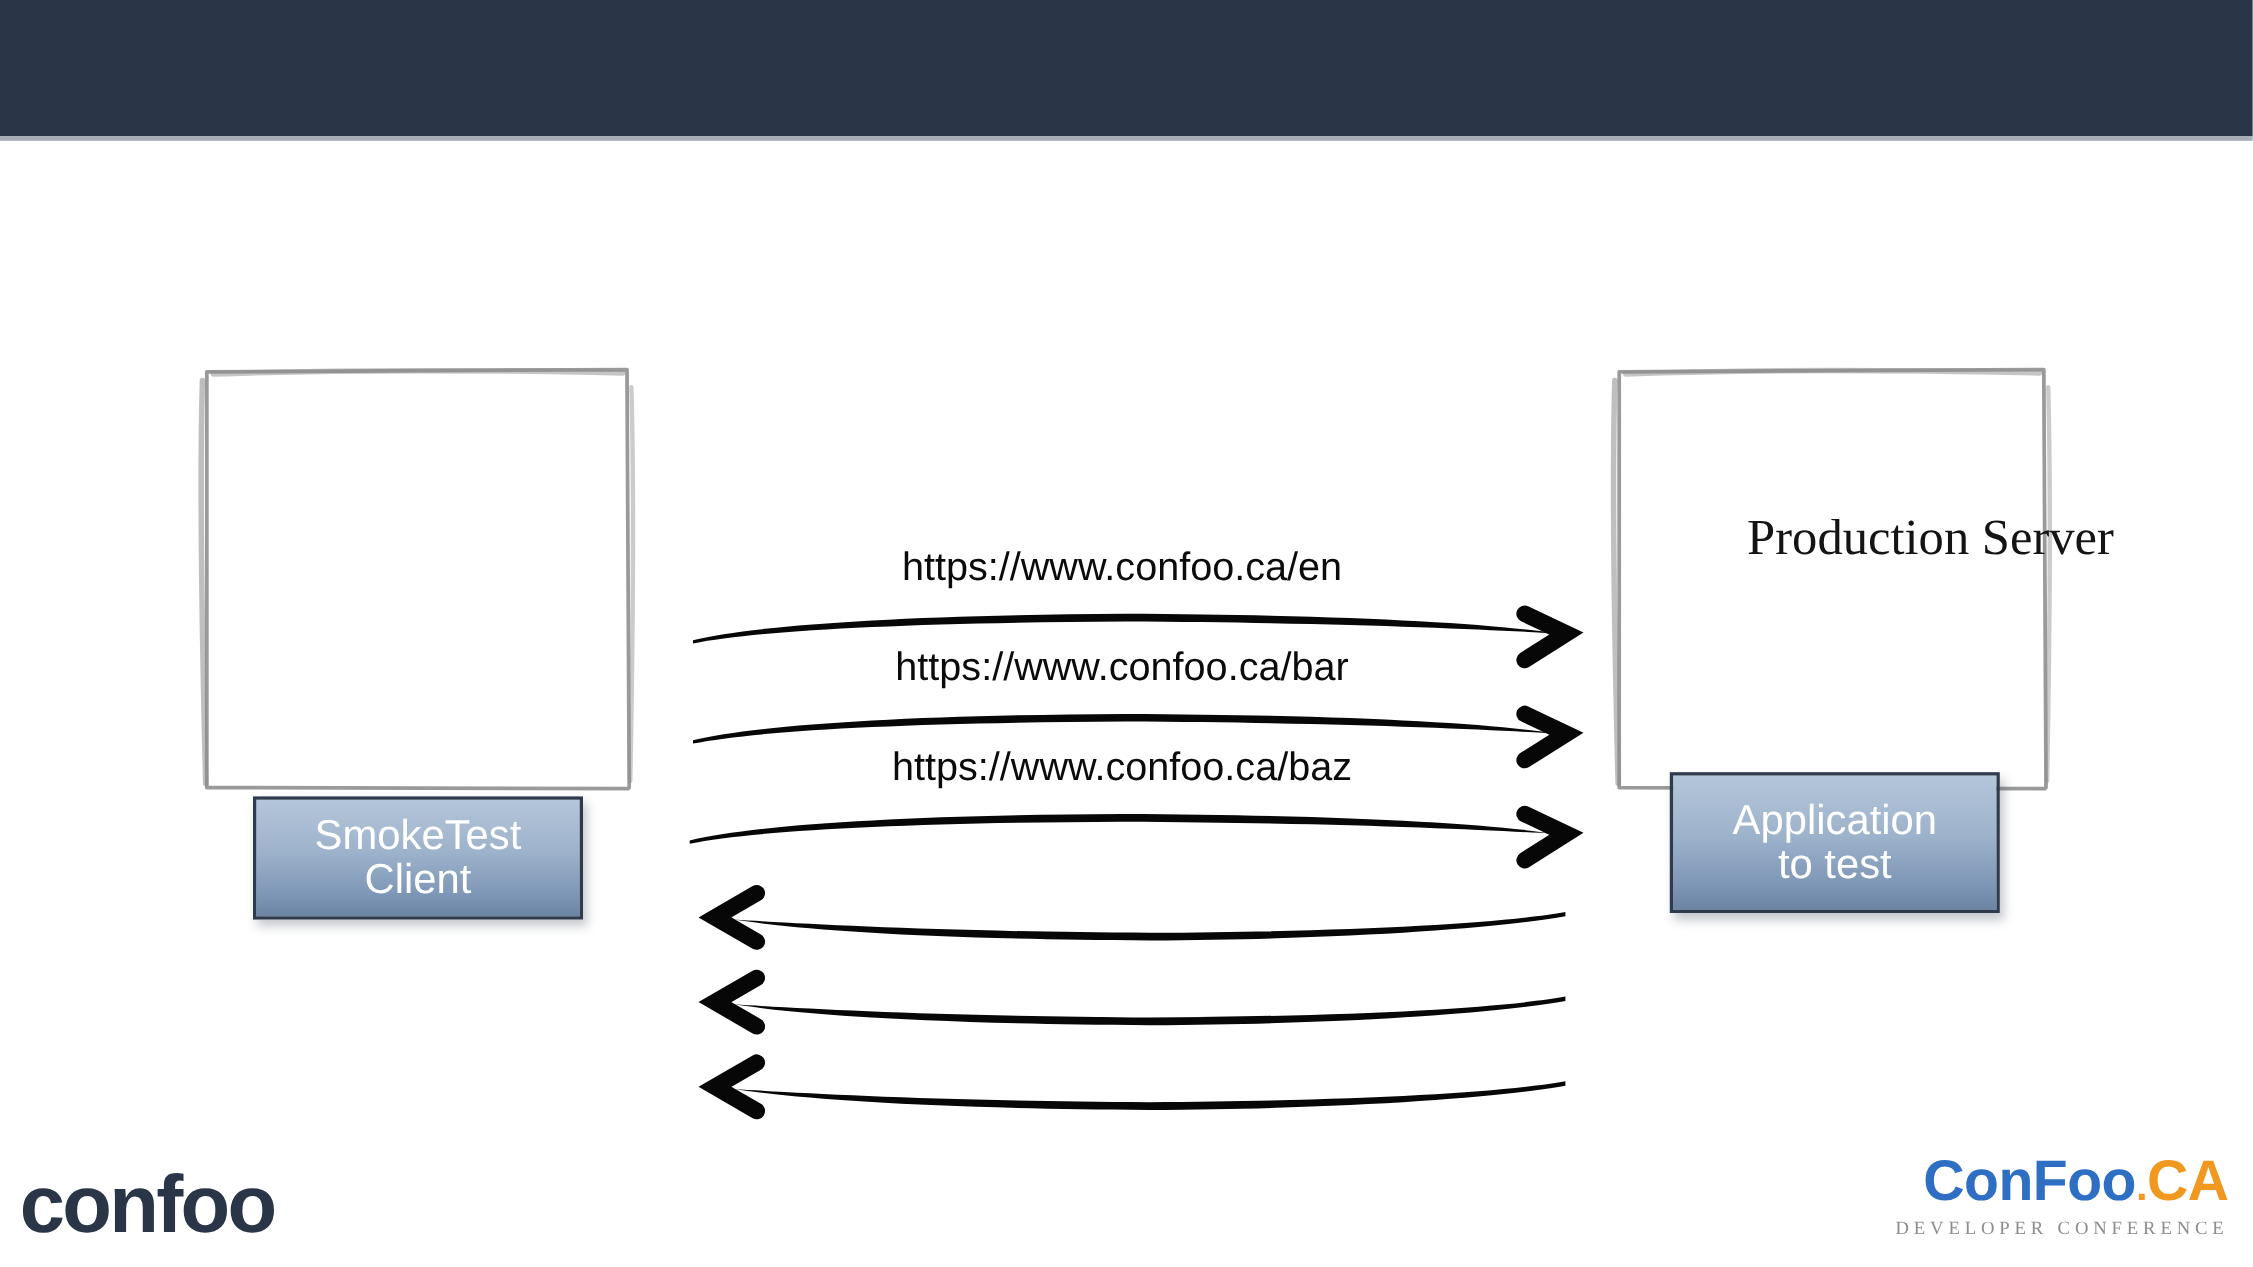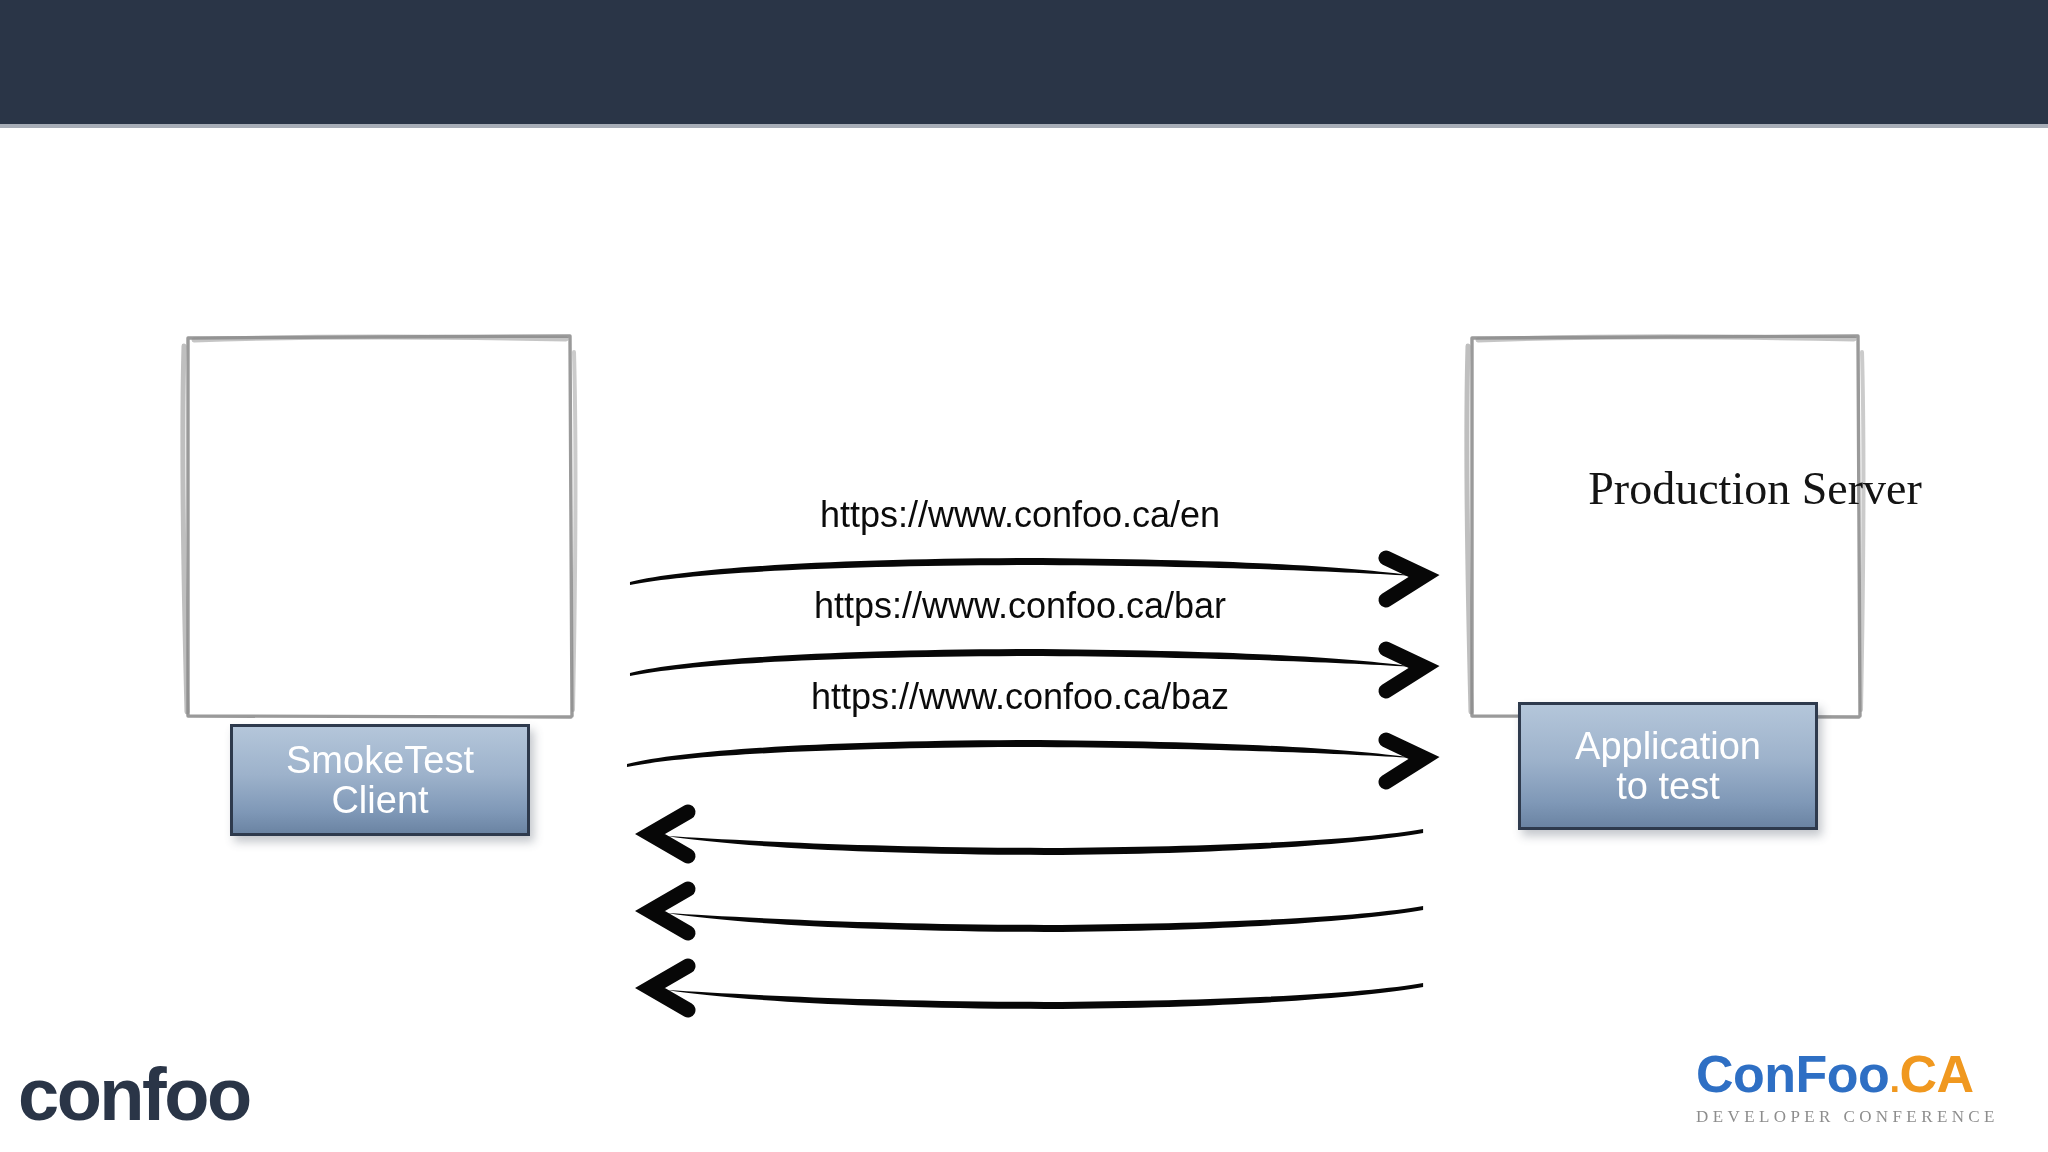--- a/index.html
+++ b/index.html
@@ -119,21 +119,21 @@
     font-weight: bold;
     color: #2a3547;
     letter-spacing: -2.5px;
     font-family: "Liberation Sans", sans-serif;
   }
   .confoo-logo {
     position: absolute;
     right: 22px;
     top: 1048px;
     width: 330px;
-    text-align: left;
+    text-align: right;
   }
   .confoo-wordmark {
     font-size: 52px;
     font-weight: bold;
     letter-spacing: -0.5px;
     line-height: 1;
     font-family: "Liberation Sans", sans-serif;
   }
   .confoo-main { color: #2e6fc4; }
   .confoo-dot  { color: #f0981f; font-size: 38px; }

